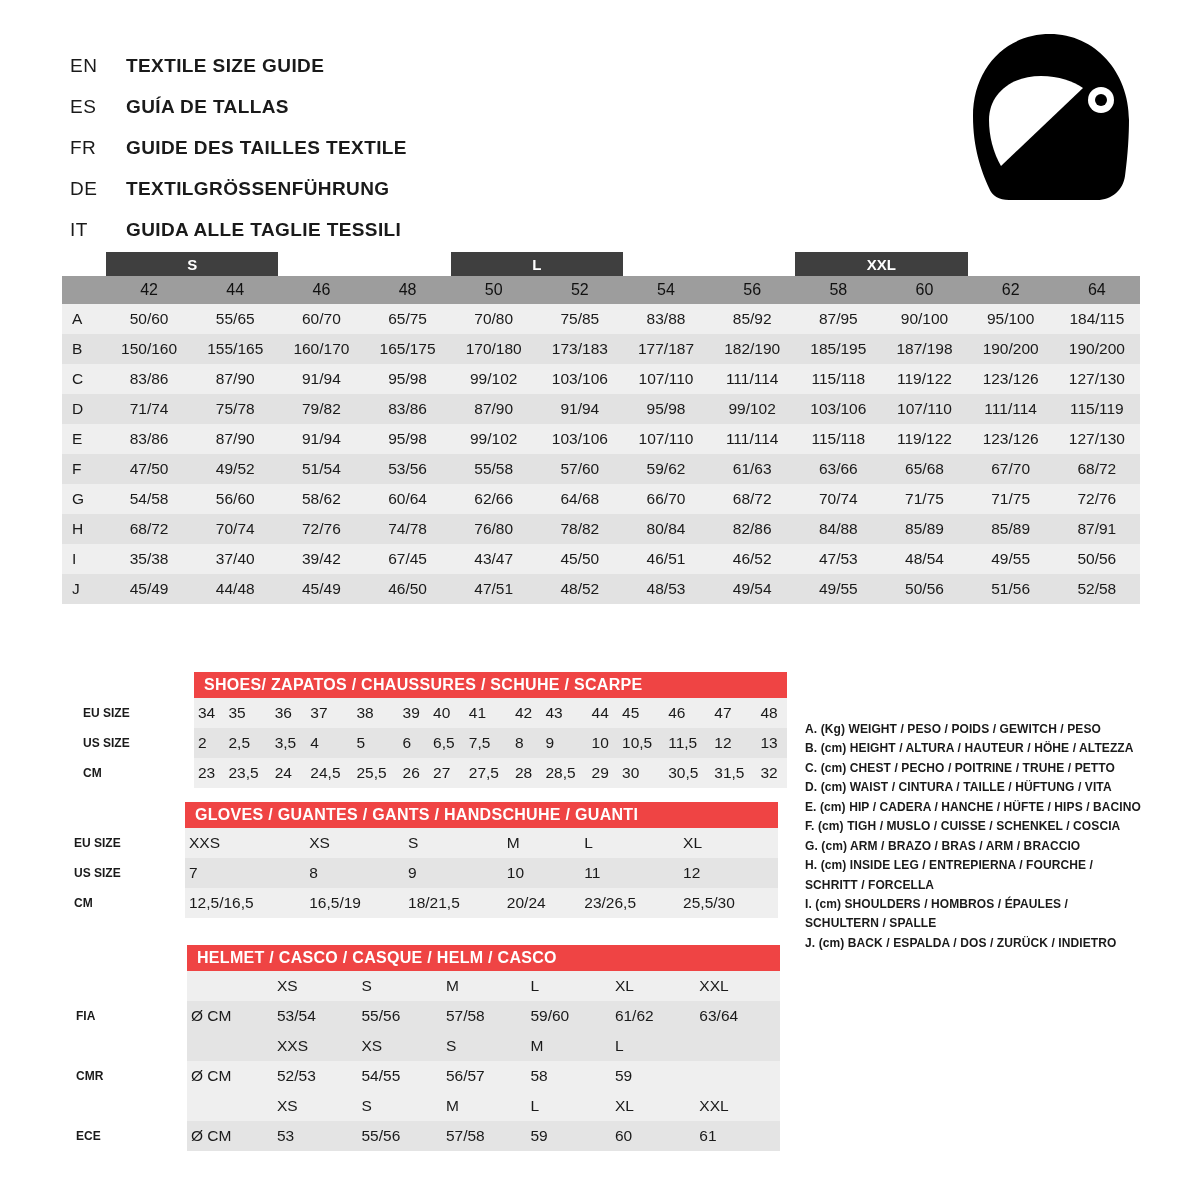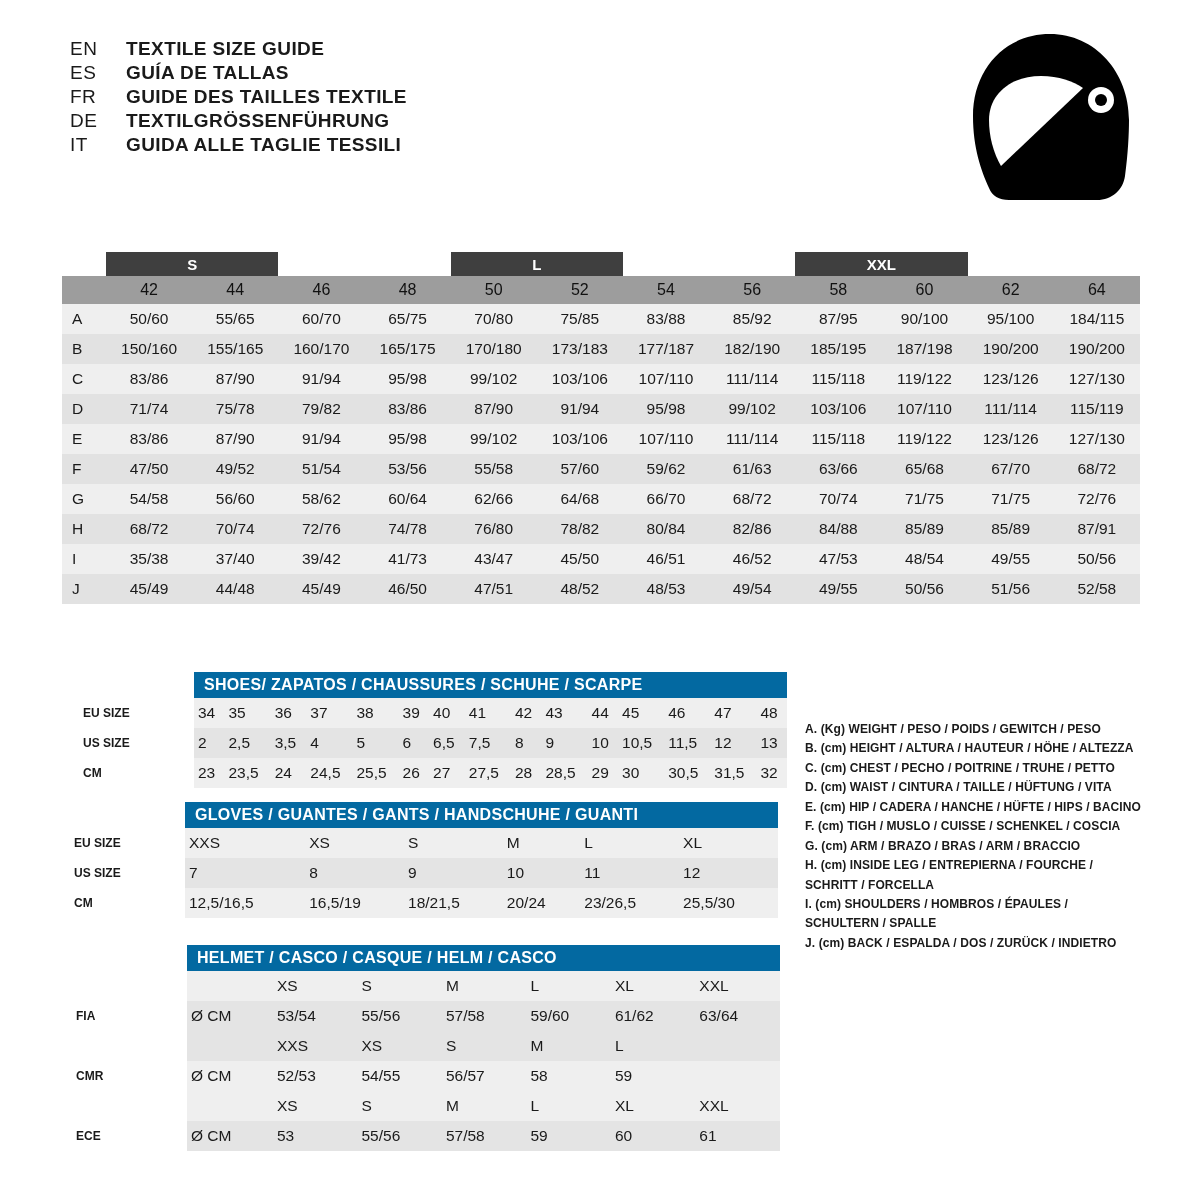--- a/index.html
+++ b/index.html
@@ -31,20 +31,21 @@
   .lang-code {
     width: 56px;
     font-size: 19px;
     font-weight: normal;
     letter-spacing: 0.5px;
   }
   .lang-title {
     font-size: 19px;
     font-weight: bold;
     letter-spacing: 0.4px;
+    margin-top: 17px;
   }
 
   
   #helmet-icon {
     position: absolute;
     right: 55px;
     top: 28px;
     width: 190px;
     height: 190px;
   }
@@ -96,21 +97,21 @@
     border-collapse: collapse;
     font-size: 15.5px;
   }
   .sub-table td {
     padding: 0 4px;
     height: 30px;
     white-space: nowrap;
     text-align: left;
   }
   .band td {
-    background: #0369a1;
+    background: #ef4444;
     color: #fff;
     font-weight: bold;
     font-size: 16px;
     height: 26px;
     padding-left: 10px;
     letter-spacing: 0.3px;
   }
   .lbl {
     width: 100px;
     font-weight: bold;
@@ -312,21 +313,21 @@
         <td>84/88</td>
         <td>85/89</td>
         <td>85/89</td>
         <td>87/91</td>
       </tr>
       <tr class="data-row shade-a">
         <td class="rowlabel">I</td>
         <td>35/38</td>
         <td>37/40</td>
         <td>39/42</td>
-        <td>41/73</td>
+        <td>67/45</td>
         <td>43/47</td>
         <td>45/50</td>
         <td>46/51</td>
         <td>46/52</td>
         <td>47/53</td>
         <td>48/54</td>
         <td>49/55</td>
         <td>50/56</td>
       </tr>
       <tr class="data-row shade-b">

